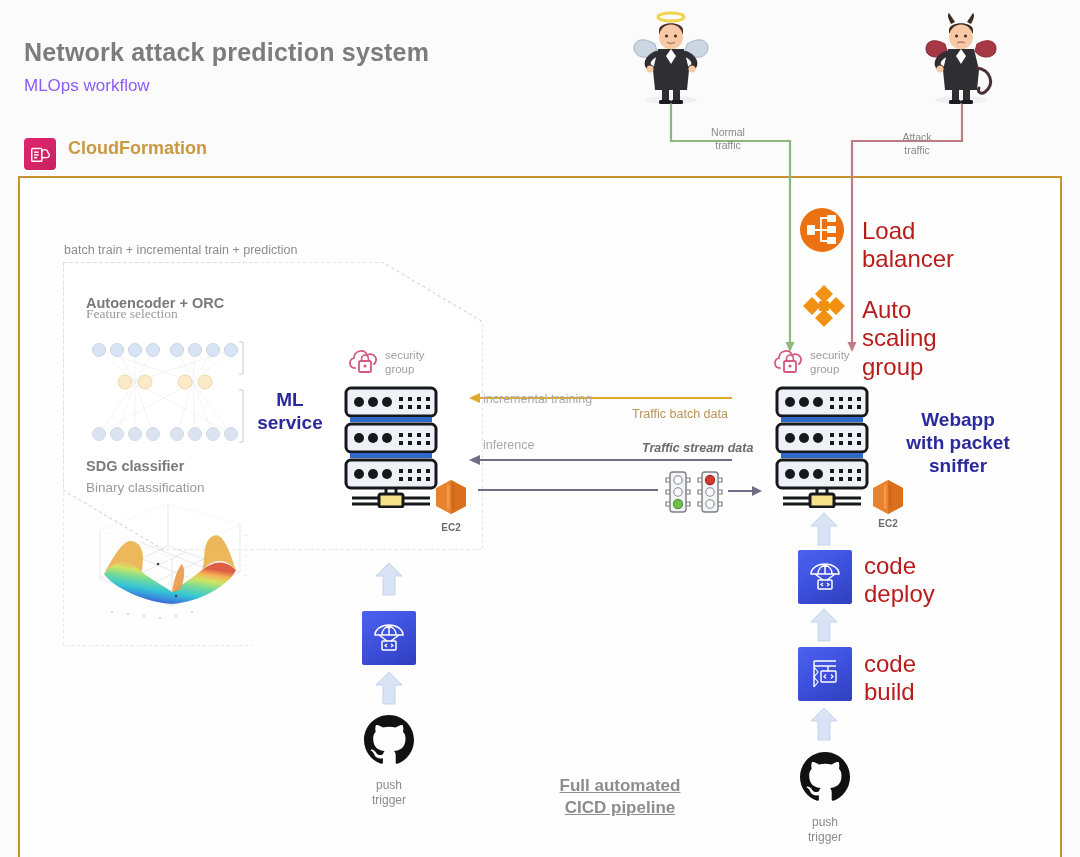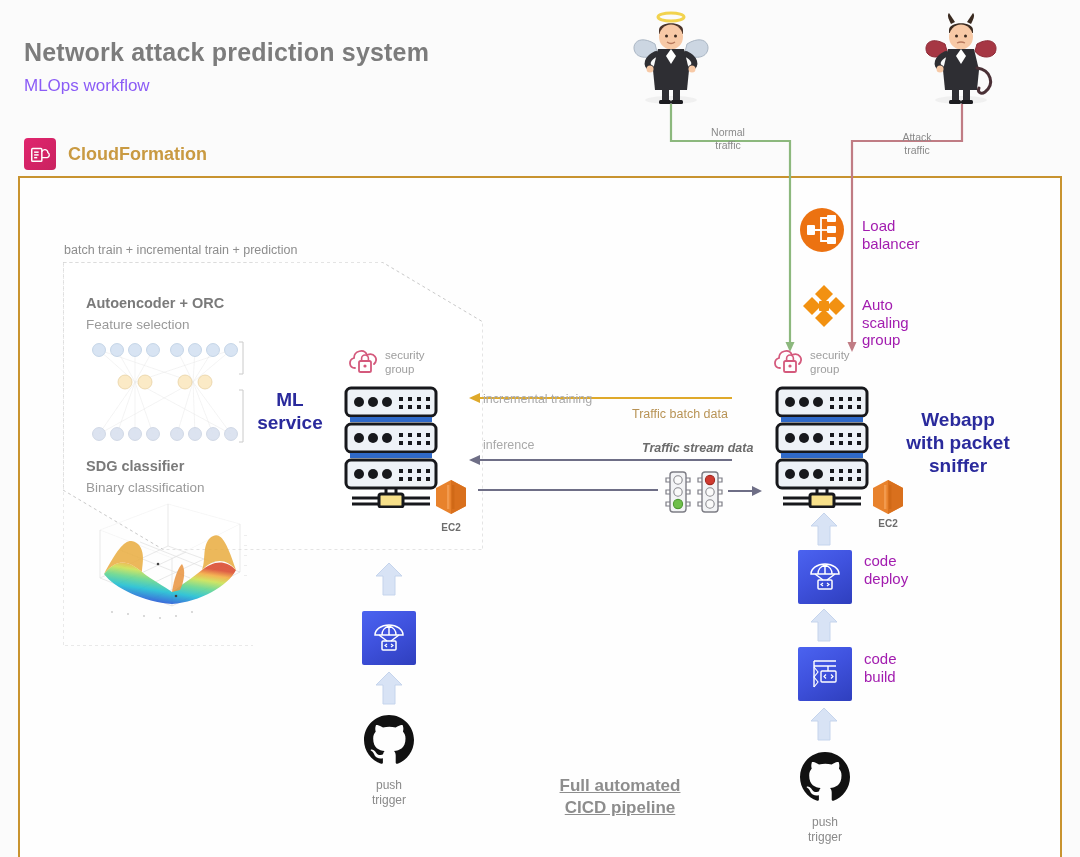--- a/index.html
+++ b/index.html
@@ -17,21 +17,21 @@
     left: 24px; top: 38px;
     font-size: 25px; font-weight: bold; color: #7c7c7c;
     letter-spacing: .2px;
   }
   #subtitle {
     left: 24px; top: 76px;
     font-size: 17px; color: #8b5cf6;
   }
 
   
-  #cfn-badge { left: 24px; top: 138px; display: flex; align-items: center; gap: 12px; }
+  #cfn-badge { left: 24px; top: 138px; display: flex; align-items: flex-start; gap: 12px; }
   #cfn-icon {
     width: 32px; height: 32px; border-radius: 4px;
     background: linear-gradient(135deg,#e0256e,#c9225f);
     display: flex; align-items: center; justify-content: center;
   }
   #cfn-label { font-size: 18px; font-weight: bold; color: #c99a42; }
 
   
   #frame {
     left: 18px; top: 176px; width: 1044px; height: 681px;
@@ -54,21 +54,21 @@
     left: 64px; top: 243px; font-size: 12.5px; font-weight: bold; color: #8d8d8d;
   }
   #inner-dash {
     left: 63px; top: 262px; width: 190px; height: 384px;
   }
 
   .blk-title { font-size: 14.5px; font-weight: bold; color: #7a7a7a; }
   .blk-sub   { font-size: 13.5px; color: #9a9a9a; }
 
   
-  .gray-lg  { font-size: 15px; color: #a21caf; line-height: 1.18; }
+  .gray-lg  { font-size: 24px; color: #b91c1c; line-height: 1.18; }
   .gray-sm  { font-size: 11.5px; color: #9e9e9e; line-height: 1.2; }
   .gray-xs  { font-size: 10.5px; color: #8a8a8a; line-height: 1.25; text-align: center; }
   .navy-bold{ font-size: 19px; font-weight: bold; color: #2a2a9c; line-height: 1.22; text-align: center; }
   .gold-lbl { font-size: 12.5px; color: #b89355; }
   .dark-lbl { font-size: 12.5px; color: #6b6b6b; font-weight: bold; }
   .faint-lbl{ font-size: 12.5px; color: #aaaaaa; }
   .ec2-lbl  { font-size: 10px; font-weight: bold; color: #6d6d6d; text-align:center; }
   .bottom-cap { font-size: 17px; font-weight: bold; color: #8d8d8d; text-align: center; line-height: 1.3; }
 
   
@@ -176,21 +176,21 @@
   <div class="abs gray-sm" id="ml-caption" style="font-weight:normal;text-align:center;">batch train + incremental train + prediction</div>
   <div class="abs" id="ml-panel"></div>
   <svg class="abs" id="ml-panel-outline" viewBox="0 0 420 288" preserveAspectRatio="none">
     <polygon points="0,0 319,0 420,60 420,288 101,288 0,228" fill="none" stroke="#c9c9c9" stroke-width="1" stroke-dasharray="3 3"></polygon>
   </svg>
   <svg class="abs" id="inner-dash" viewBox="0 0 190 384" preserveAspectRatio="none">
     <polyline points="190,0 0,0 0,384 190,384" fill="none" stroke="#d4d4d4" stroke-width="1" stroke-dasharray="3 3"></polyline>
   </svg>
 
   <div class="abs blk-title" style="left:86px; top:295px;">Autoencoder + ORC</div>
-  <div class="abs blk-sub" style="left:86px; top:317px;">Feature selection</div>
+  <div class="abs blk-sub" style="left:86px; top:306px;font-family:Liberation Serif, serif;">Feature selection</div>
   <div class="abs" style="left:85px; top:338px; opacity:.75;">
     <svg width="160" height="108" viewBox="0 0 160 108">
       <g stroke="#cfcfcf" stroke-width="0.4" opacity="0.8">
         <path d="M14 12 L50 44 M32 12 L50 44 M50 12 L50 44 M68 12 L50 44 M92 12 L108 44 M110 12 L108 44 M128 12 L108 44 M146 12 L108 44"></path>
         <path d="M50 44 L14 96 M50 44 L32 96 M50 44 L50 96 M50 44 L68 96 M108 44 L92 96 M108 44 L110 96 M108 44 L128 96 M108 44 L146 96"></path>
         <path d="M14 12 L108 44 M146 12 L50 44 M50 44 L146 96 M108 44 L14 96"></path>
       </g>
       <g fill="#ccdcef" stroke="#9bb6d4" stroke-width="0.7">
         <circle cx="14" cy="12" r="6.5"></circle>
           <circle cx="32" cy="12" r="6.5"></circle>

